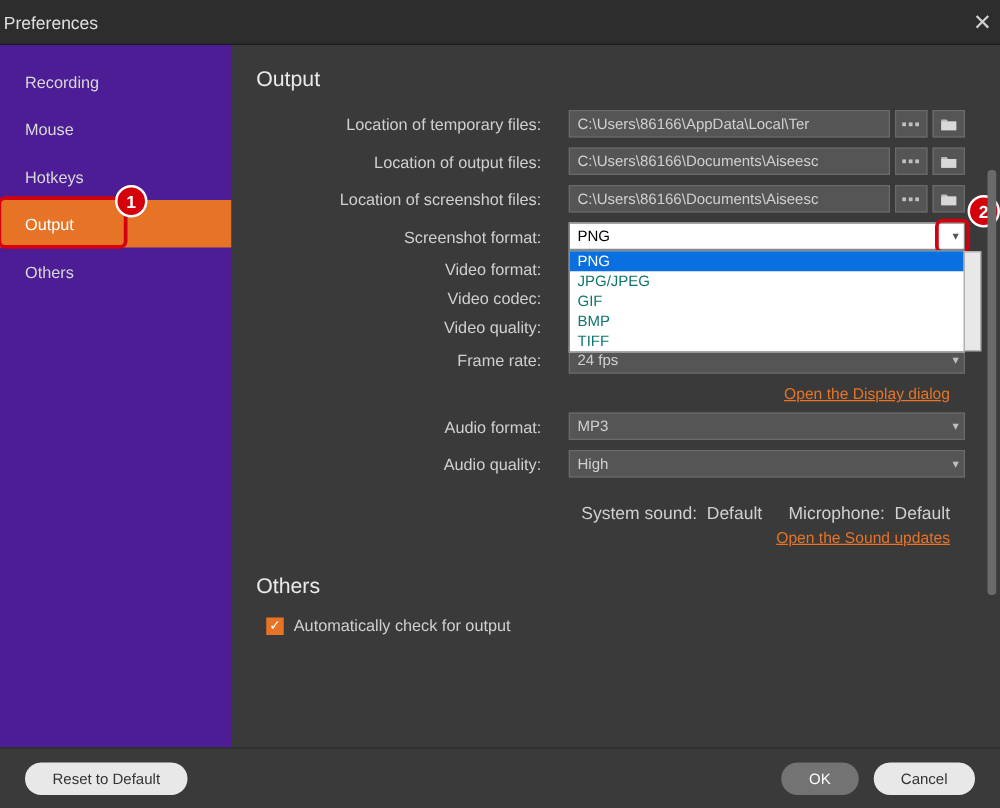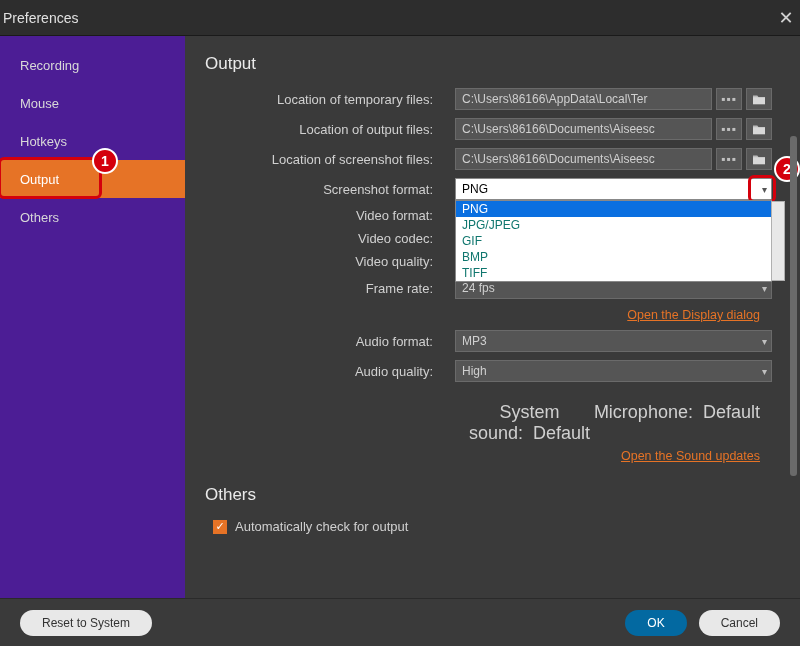--- a/index.html
+++ b/index.html
@@ -136,42 +136,42 @@
     font-size:12px;
     cursor:pointer;
   }
   .dropdown-open .opt.sel { background:#0a6fe0; color:#fff; }
   .dropdown-side {
     position:absolute; right:-14px; top:0; bottom:0; width:14px;
     background:#e8e8e8; border:1px solid #b0b0b0;
   }
   .link-row { text-align:right; padding-right:12px; margin:4px 0 8px 0; }
   .link { color:#e67326; text-decoration:underline; cursor:pointer; font-size:12.5px; }
-  .static-row { display:flex; justify-content: space-between; padding-left:260px; padding-right:12px; margin-top:20px; font-size:18px;text-align:center; }
+  .static-row { display:flex; justify-content: space-between; padding-left:260px; padding-right:12px; margin-top:20px; font-size:14px;text-align:center; }
   .static-row span { color:#d0d0d0; }
   .checkbox-row { display:flex; align-items:center; gap:8px; margin-top:6px; margin-left:8px; }
   .checkbox {
     width:14px; height:14px; background:#e67326; display:flex;
     align-items:center; justify-content:center; color:#fff; font-size:11px;
     cursor:pointer;
   }
   .footer {
     height:48px;
     display:flex;
     align-items:center;
     justify-content:space-between;
     padding:0 20px;
     border-top:1px solid #2a2a2a;
   }
   .btn {
     height:26px; padding:0 22px; border-radius:13px; border:none;
     font-size:12px; cursor:pointer; display:flex; align-items:center;
   }
   .btn-light { background:#e8e8e8; color:#333; }
-  .btn-primary { background:#0369a1; color:#fff; }
+  .btn-primary { background:#737373; color:#fff; }
   .footer-right { display:flex; gap:12px; }
   .scrollbar {
     position:absolute; right:3px; top:100px; width:7px; height:340px;
     background:#6a6a6a; border-radius:3px;
   }
   svg.folder-ic { width:14px; height:12px; }
 </style>
 </head>
 <body>
 
@@ -339,21 +339,21 @@
         <div class="checkbox">✓</div>
         <span>Automatically check for output</span>
       </div>
 
       <div class="scrollbar"></div>
     </div>
   </div>
 
   <div class="footer">
     <button class="btn btn-light">
-        <span>Reset to System</span>
+        <span>Reset to Default</span>
       </button>
     <div class="footer-right">
       <button class="btn btn-primary">
           <span>OK</span>
         </button>
       <button class="btn btn-light">
           <span>Cancel</span>
         </button>
     </div>
   </div>

